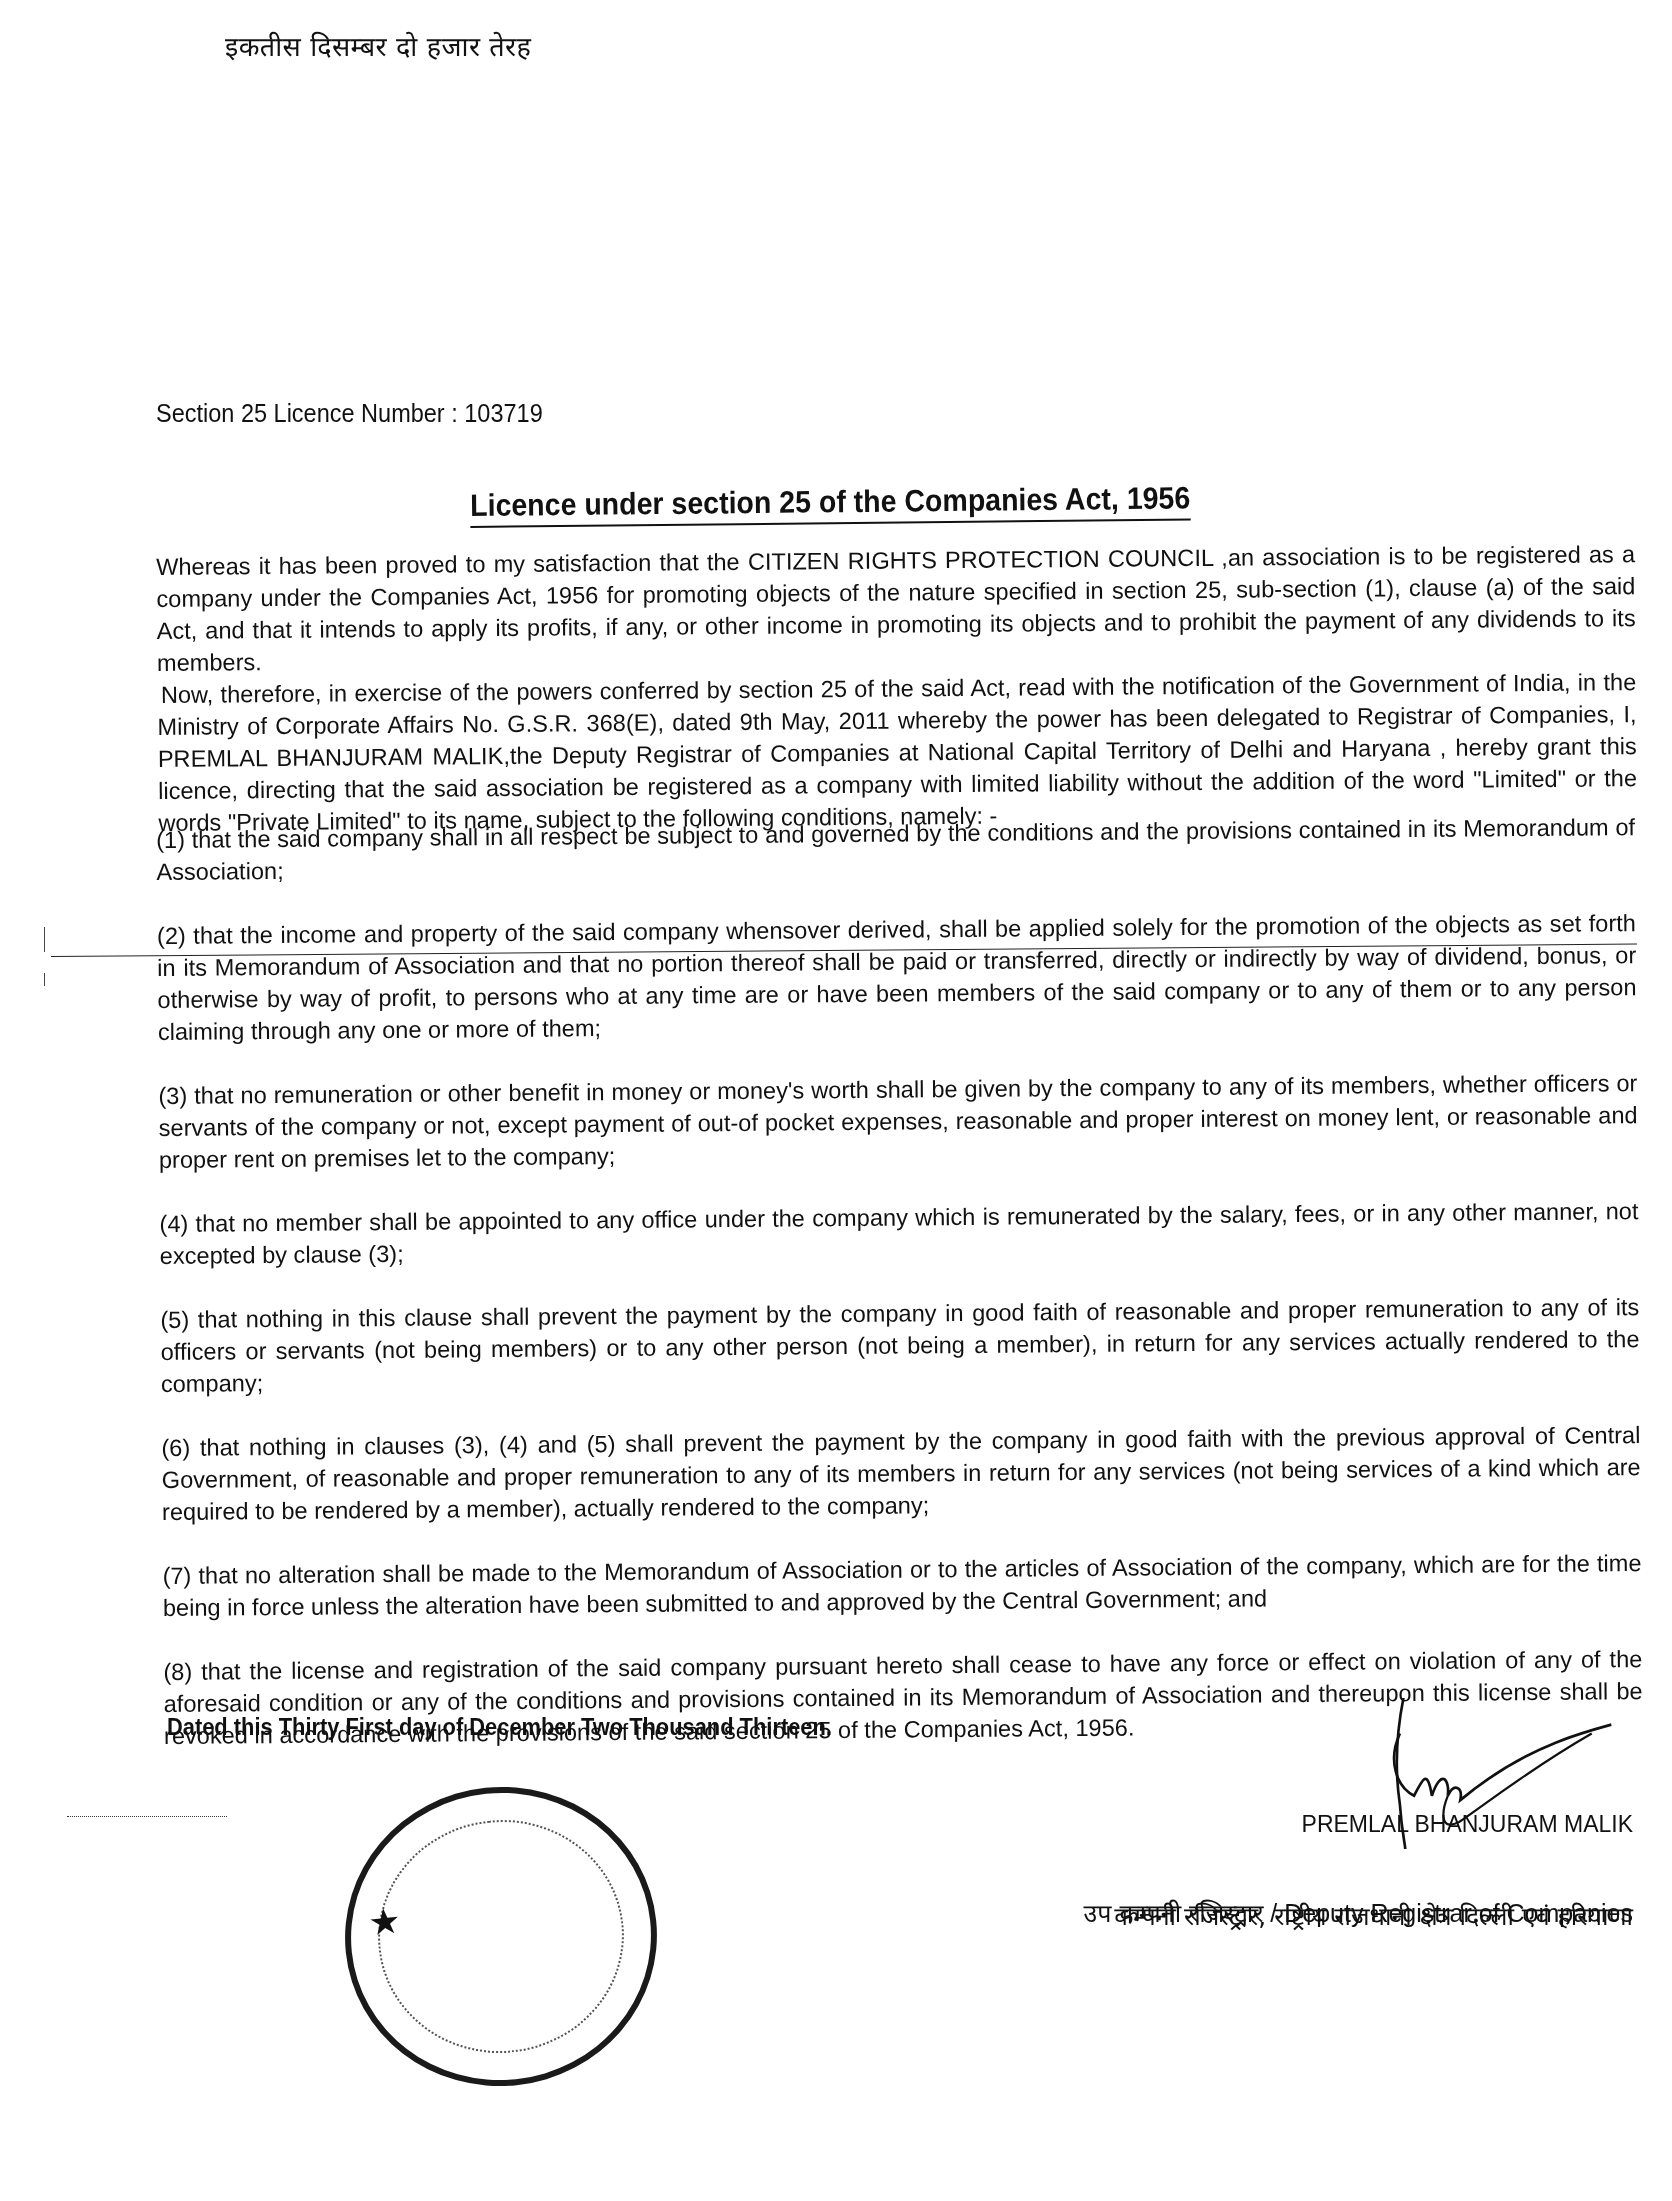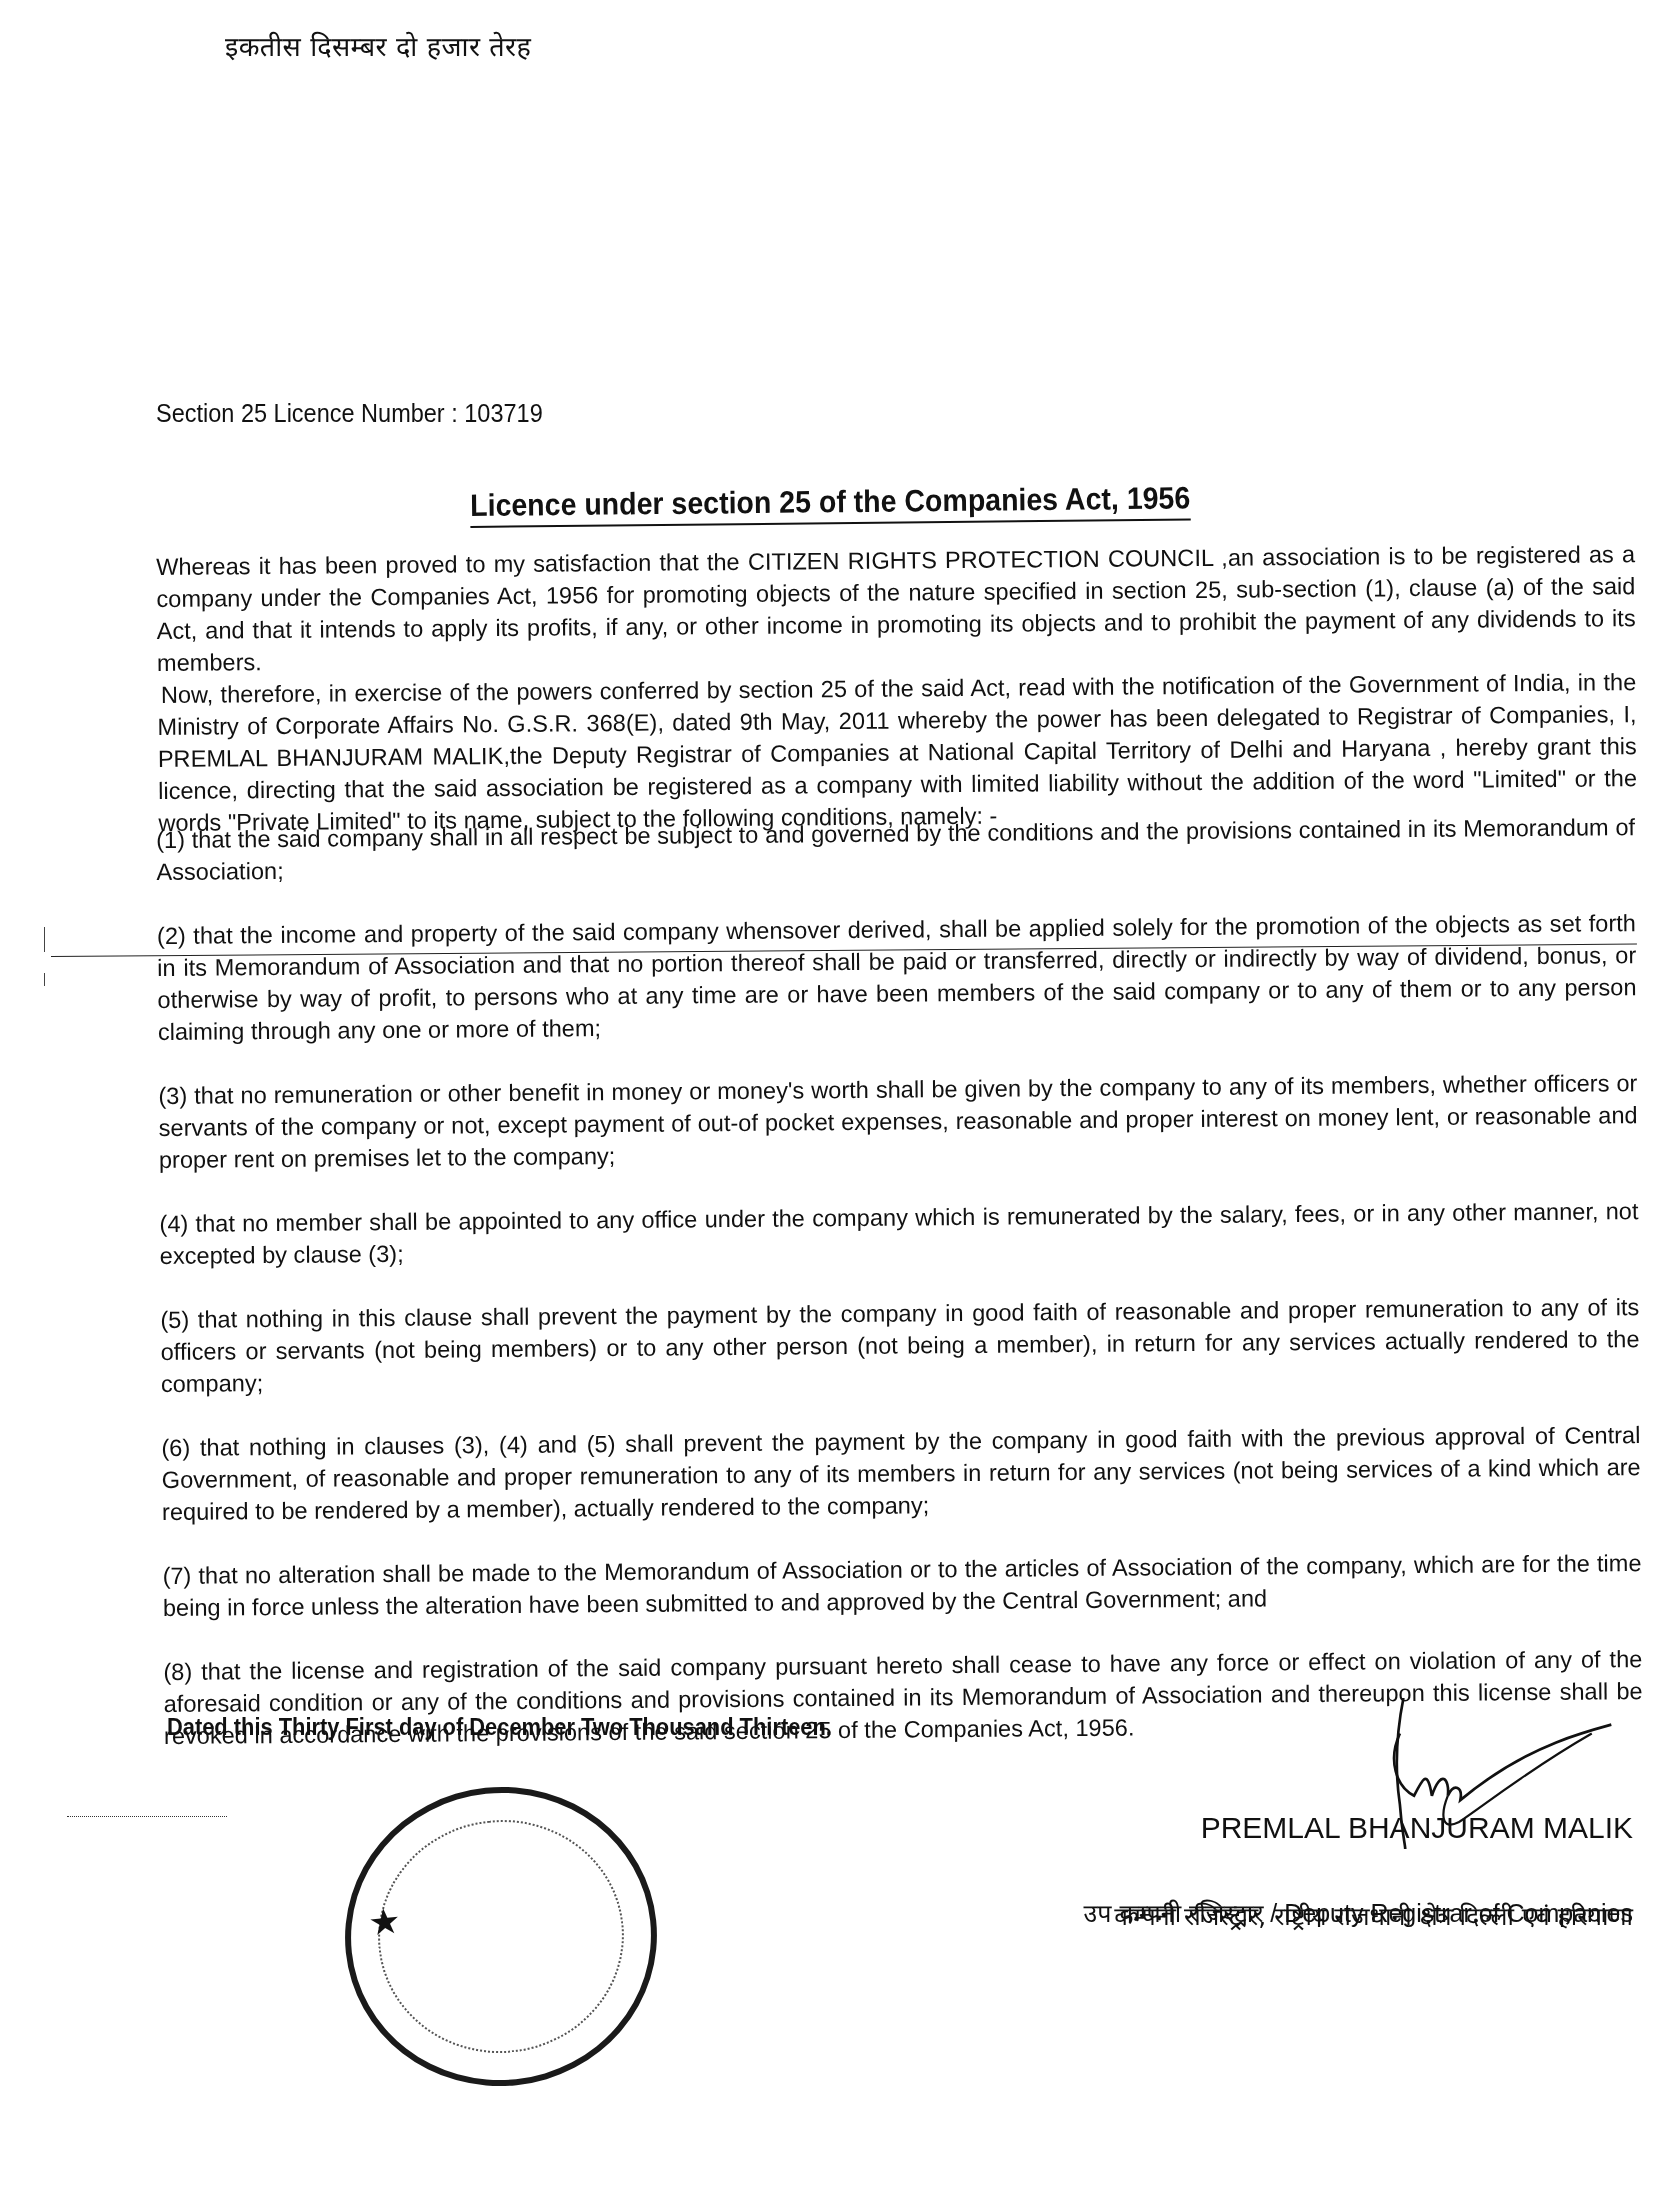--- a/index.html
+++ b/index.html
@@ -115,21 +115,21 @@
       width: 241px; height: 151px;
     }
     .sig-block {
       position: absolute;
       right: 64px;
       text-align: right;
       white-space: nowrap;
     }
     .sig-name {
       top: 1811px;
-      font-size: 30px;
+      font-size: 23px;
     }
     .sig-title {
       top: 1895px;
       font-size: 25px;
     }
     .sig-hindi {
       top: 1898px;
       font-family: "DejaVu Sans", sans-serif;
       font-size: 25px;
     }

